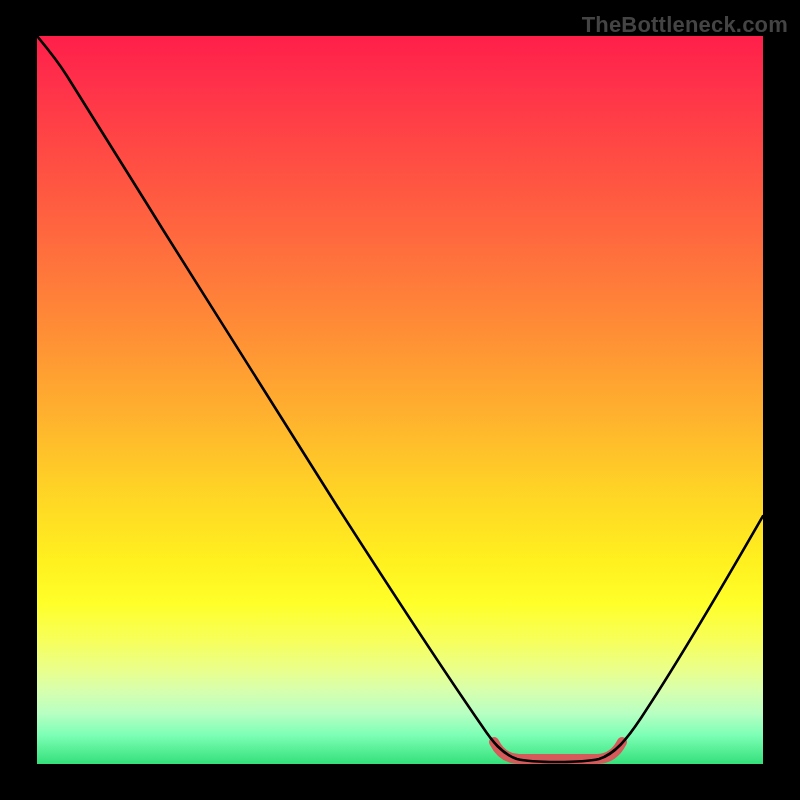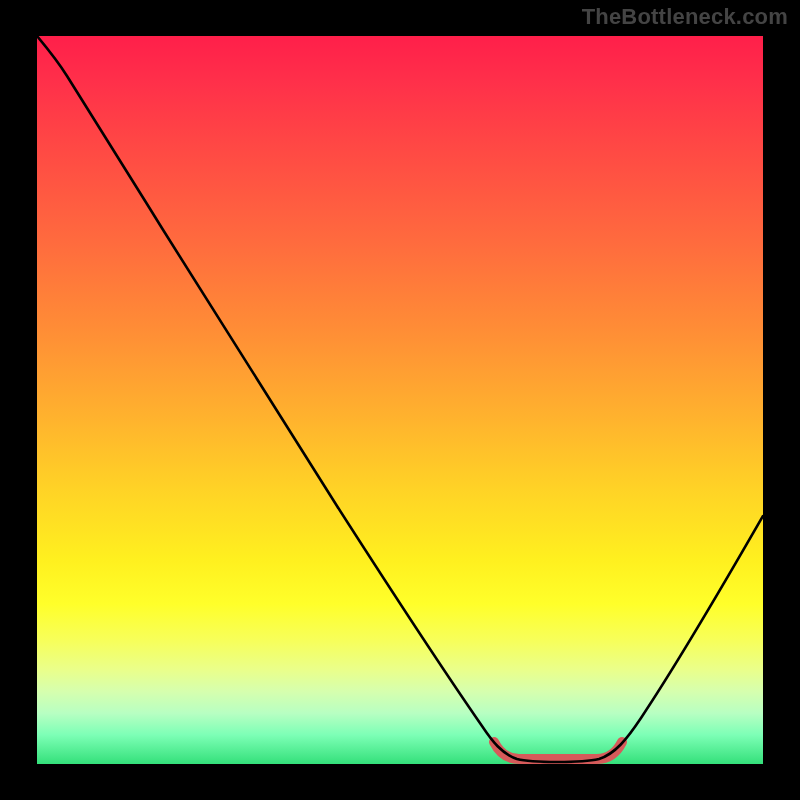--- a/index.html
+++ b/index.html
@@ -12,21 +12,21 @@
     font-family: Arial, Helvetica, sans-serif;
   }
   .frame {
     position: relative;
     width: 800px;
     height: 800px;
     background: #000;
   }
   .watermark {
     position: absolute;
-    top: 4px;
+    top: 12px;
     right: 12px;
     color: #444;
     font-size: 22px;
     font-weight: 600;
     letter-spacing: 0.2px;
     z-index: 10;
     text-align: right;
   }
   .plot-area {
     position: absolute;

